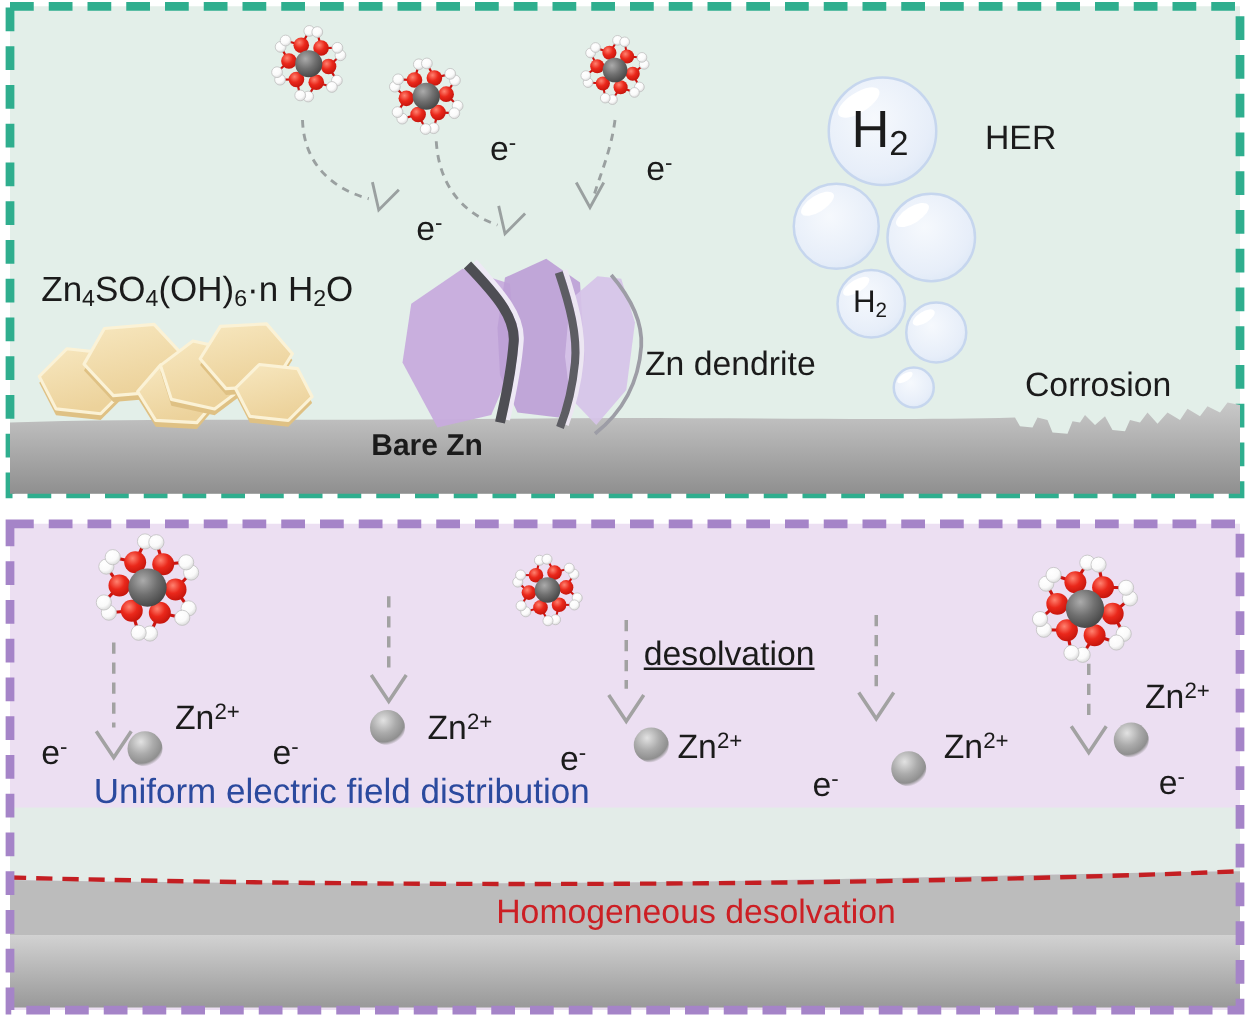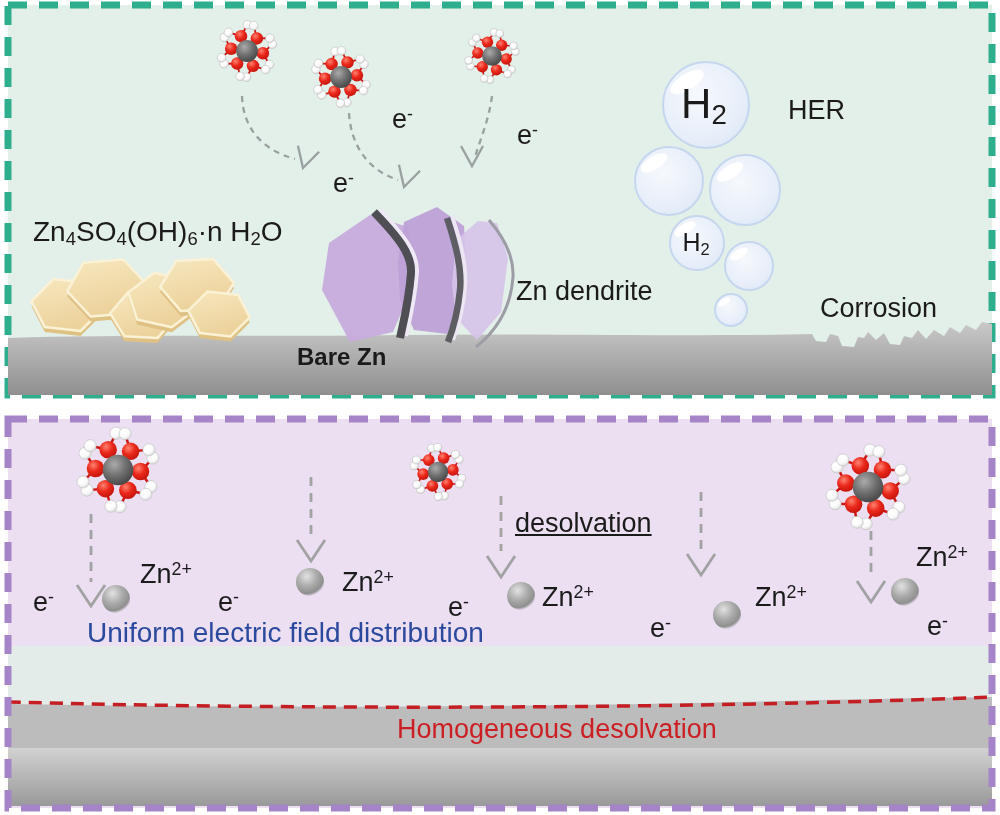--- a/index.html
+++ b/index.html
@@ -3,21 +3,21 @@
 <meta charset="utf-8">
 <style>
   html,body{margin:0;padding:0;}
   body{width:1000px;height:815px;background:#ffffff;font-family:"Liberation Sans",sans-serif;}
   .page{position:relative;width:1000px;height:815px;overflow:hidden;}
   svg.scene{position:absolute;left:0;top:0;}
   .lbl{position:absolute;color:#1b1b1b;font-size:27px;white-space:nowrap;line-height:1.05;}
   .lbl sub{vertical-align:baseline;position:relative;top:0.22em;font-size:66%;}
   .lbl sup{vertical-align:baseline;position:relative;top:-0.45em;font-size:66%;}
   .bold{font-weight:bold;}
-  .blue{color:var(--blue_text);margin-left:12px;}
+  .blue{color:var(--blue_text);}
   .red{color:var(--red);}
   .center-anchor{transform:translate(-50%,-50%);text-align:right;}
 </style>
 </head>
 <body>
 
 <div class="page">
 <svg class="scene" width="1000" height="815" viewBox="0 0 1000 815">
   <defs>
     <radialGradient id="gZn" cx="0.38" cy="0.32" r="0.75">

